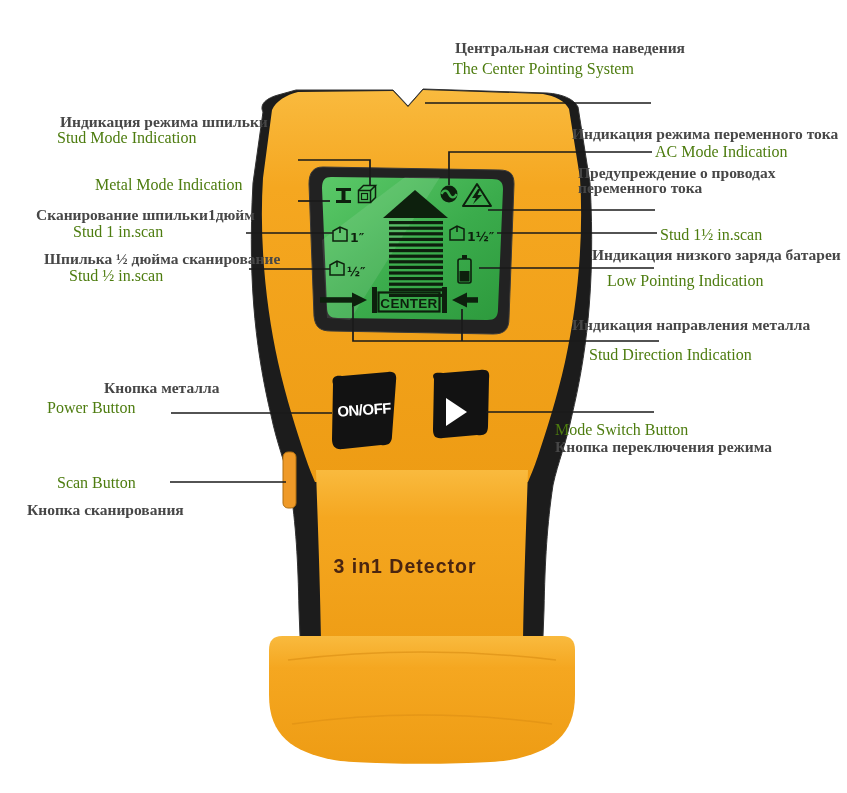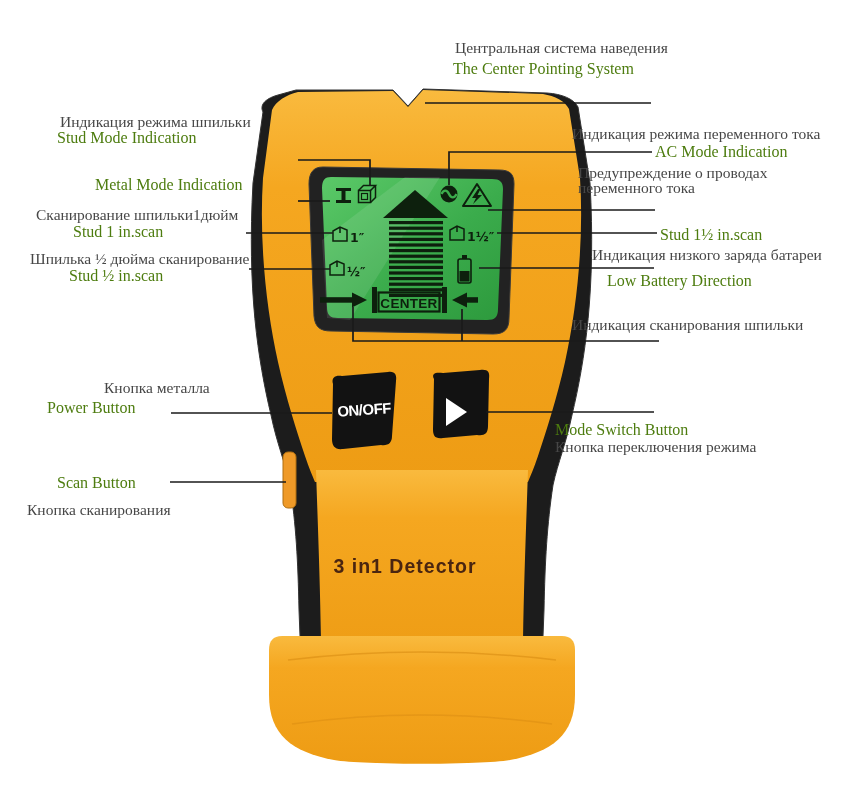--- a/index.html
+++ b/index.html
@@ -1,20 +1,20 @@
 <!DOCTYPE html>
 <html><head>
 <meta charset="utf-8">
 <style>
   html,body{margin:0;padding:0;background:#fff;}
   .canvas{position:relative;width:847px;height:793px;background:#ffffff;overflow:hidden;
           font-family:"Liberation Serif", serif;}
   .canvas svg{position:absolute;left:0;top:0;}
   .lbl{position:absolute;white-space:nowrap;line-height:1.05;}
-  .ru{font-size:15.5px;color:#474747;}
+  .ru{font-size:15.5px;color:#474747;font-weight:bold;}
   .ru.two{white-space:pre-line;line-height:15px;}
   .red{font-size:16px;color:#4d7c0f;}
 </style>
 </head>
 <body>
 
 <div class="canvas">
 
 <svg width="847" height="793" viewBox="0 0 847 793">
   <defs>
@@ -153,31 +153,32 @@
 </svg>
 
 <div class="lbl ru" style="left:455px;top:40px">Центральная система наведения</div>
 <div class="lbl red" style="left:453px;top:61px">The Center Pointing System</div>
 
 <div class="lbl ru" style="left:60px;top:114px">Индикация режима шпильки</div>
 <div class="lbl red" style="left:57px;top:130px">Stud Mode Indication</div>
 <div class="lbl red" style="left:95px;top:177px">Metal Mode Indication</div>
 <div class="lbl ru" style="left:36px;top:207px">Сканирование шпильки1дюйм</div>
 <div class="lbl red" style="left:73px;top:224px">Stud 1 in.scan</div>
-<div class="lbl ru" style="left:30px;top:251px">Шпилька ½ дюйма сканирование</div>
+<div class="lbl ru" style="left:44px;top:251px">Шпилька ½ дюйма сканирование</div>
 <div class="lbl red" style="left:69px;top:268px">Stud ½ in.scan</div>
 <div class="lbl ru" style="left:104px;top:380px">Кнопка металла</div>
 <div class="lbl red" style="left:47px;top:400px">Power Button</div>
 <div class="lbl red" style="left:57px;top:475px">Scan Button</div>
 <div class="lbl ru" style="left:27px;top:502px">Кнопка сканирования</div>
 
 <div class="lbl ru" style="left:572px;top:126px">Индикация режима  переменного тока</div>
 <div class="lbl red" style="left:655px;top:144px">AC Mode Indication</div>
 <div class="lbl ru two" style="left:578px;top:165px">Предупреждение о проводах
 переменного тока</div>
 <div class="lbl red" style="left:660px;top:227px">Stud 1½ in.scan</div>
 <div class="lbl ru" style="left:592px;top:247px">Индикация низкого заряда батареи</div>
-<div class="lbl red" style="left:607px;top:273px">Low Battery Direction</div>
-<div class="lbl ru" style="left:572px;top:317px">Индикация сканирования шпильки</div>
+<div class="lbl red" style="left:607px;top:273px">Low Pointing Indication</div>
+<div class="lbl ru" style="left:572px;top:317px">Индикация направления металла</div>
+<div class="lbl red" style="left:589px;top:347px">Stud Direction Indication</div>
 <div class="lbl red" style="left:555px;top:422px">Mode Switch Button</div>
 <div class="lbl ru" style="left:555px;top:439px">Кнопка переключения режима</div>
 
 </div>
 
 </body></html>

